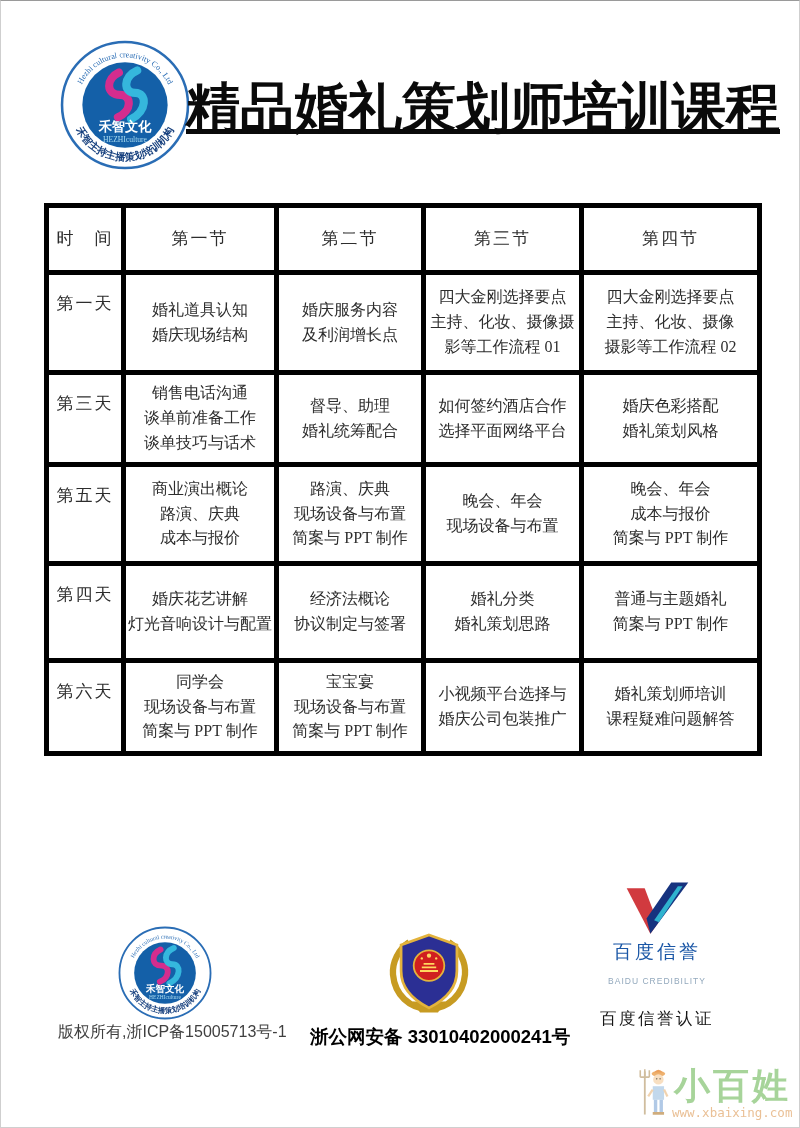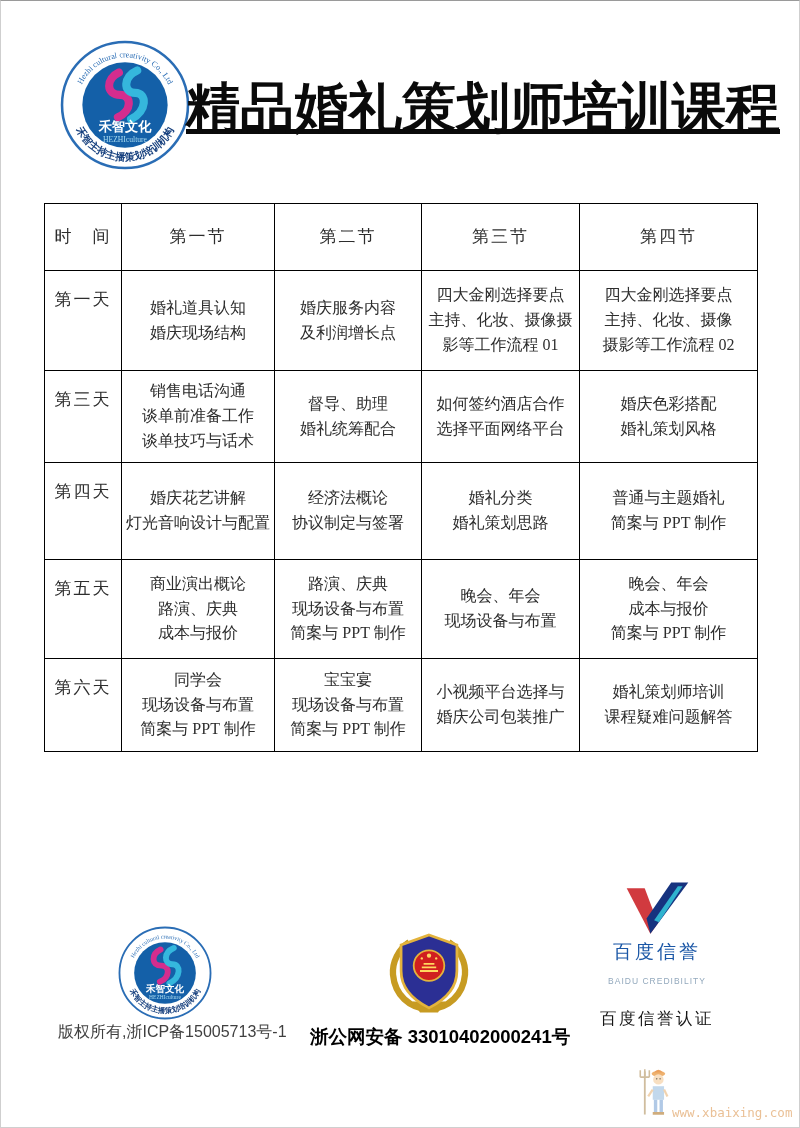--- a/index.html
+++ b/index.html
@@ -21,21 +21,21 @@
     white-space:nowrap; text-align:center; line-height:1.2;text-decoration:underline;
   }
 
   
   .course-table {
     position:absolute; left:44px; top:203px; width:713px;
     border-collapse:collapse; table-layout:fixed;
     font-size:16px; color:#2d2d2d;
   }
   .course-table th, .course-table td {
-    border:1px solid #000000; text-align:center; vertical-align:middle;
+    border:5px solid #000000; text-align:center; vertical-align:middle;
     white-space:pre-line; line-height:1.55; font-weight:normal; padding:0 2px;
   }
   .course-table thead th { font-size:17px; letter-spacing:2px; }
   .course-table td.day-cell {
     vertical-align:top; padding-top:16px; font-size:17px; letter-spacing:2px;
   }
 
   
   .footer-logo { position:absolute; left:118px; top:926px; width:94px; height:94px; }
   .icp-text {
@@ -134,43 +134,43 @@
       <td>销售电话沟通
 谈单前准备工作
 谈单技巧与话术</td>
       <td>督导、助理
 婚礼统筹配合</td>
       <td>如何签约酒店合作
 选择平面网络平台</td>
       <td>婚庆色彩搭配
 婚礼策划风格</td>
     </tr>
+    <tr style="height:99px">
+      <td class="day-cell">第五天</td>
+      <td>商业演出概论
+路演、庆典
+成本与报价</td>
+      <td>路演、庆典
+现场设备与布置
+简案与 PPT 制作</td>
+      <td>晚会、年会
+现场设备与布置</td>
+      <td>晚会、年会
+成本与报价
+简案与 PPT 制作</td>
+    </tr>
     <tr style="height:97px">
       <td class="day-cell">第四天</td>
       <td>婚庆花艺讲解
 灯光音响设计与配置</td>
       <td>经济法概论
 协议制定与签署</td>
       <td>婚礼分类
 婚礼策划思路</td>
       <td>普通与主题婚礼
-简案与 PPT 制作</td>
-    </tr>
-    <tr style="height:99px">
-      <td class="day-cell">第五天</td>
-      <td>商业演出概论
-路演、庆典
-成本与报价</td>
-      <td>路演、庆典
-现场设备与布置
-简案与 PPT 制作</td>
-      <td>晚会、年会
-现场设备与布置</td>
-      <td>晚会、年会
-成本与报价
 简案与 PPT 制作</td>
     </tr>
     <tr style="height:93px">
       <td class="day-cell">第六天</td>
       <td>同学会
 现场设备与布置
 简案与 PPT 制作</td>
       <td>宝宝宴
 现场设备与布置
 简案与 PPT 制作</td>
@@ -236,14 +236,15 @@
     <path d="M14,5 Q18,0 22,5 Z" fill="#e8954a"></path>
     <circle cx="18" cy="11" r="4.6" fill="#f8dcbb"></circle>
     <circle cx="16.5" cy="10.5" r="0.7" fill="#7a6a55"></circle>
     <circle cx="19.5" cy="10.5" r="0.7" fill="#7a6a55"></circle>
     <path d="M13,17 h10 v12 h-10 Z" fill="#bcd4ea"></path>
     <path d="M13,20 L9,26" stroke="#f0cfa8" stroke-width="2"></path>
     <path d="M23,20 L26,26" stroke="#f0cfa8" stroke-width="2"></path>
     <path d="M14,29 h3 v12 h-3 Z M19,29 h3 v12 h-3 Z" fill="#a9c4e4"></path>
     <path d="M13,41 h5 M18,41 h5" stroke="#caa46f" stroke-width="2.5"></path>
   </svg>
+  <div class="wm-name">小百姓</div>
   <div class="wm-url">www.xbaixing.com</div>
 </div>
 
 </body></html>

